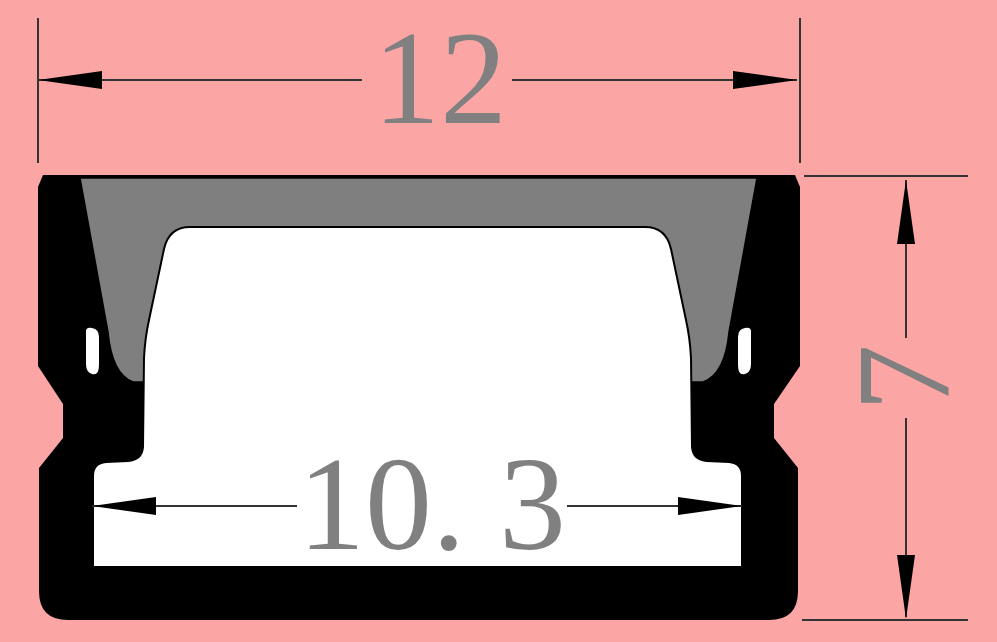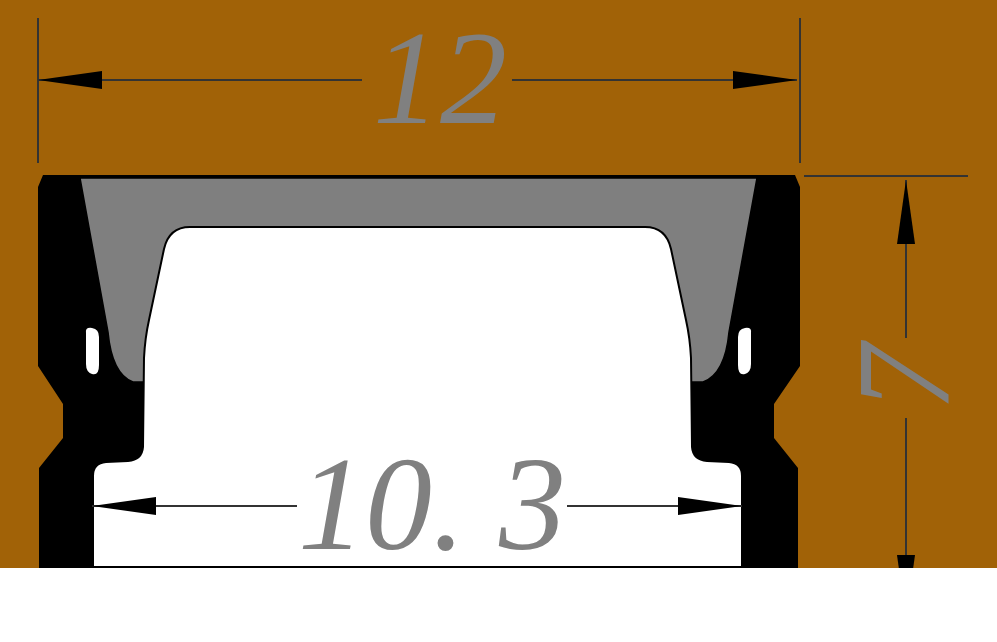--- a/index.html
+++ b/index.html
@@ -1,22 +1,21 @@
 <!DOCTYPE html>
 <html><head>
 <meta charset="utf-8">
 <style>
   html, body { margin: 0; padding: 0; background: #ffffff; }
   .canvas {
     position: relative;
     width: 997px;
-    height: 568px;
-    background: #a16207;
+    height: 642px;
+    background: #fca5a5;
     overflow: hidden;
-    font-style: italic;
   }
   svg { display: block; }
   .dim-line   { stroke: #333333; stroke-width: 2; fill: none; }
   .ext-line   { stroke: #333333; stroke-width: 2; fill: none; }
   .arrowhead  { fill: #000000; stroke: none; }
   .dim-text {
     font-family: "Liberation Serif", "DejaVu Serif", serif;
     font-size: 134px;
     fill: #808080;
   }

